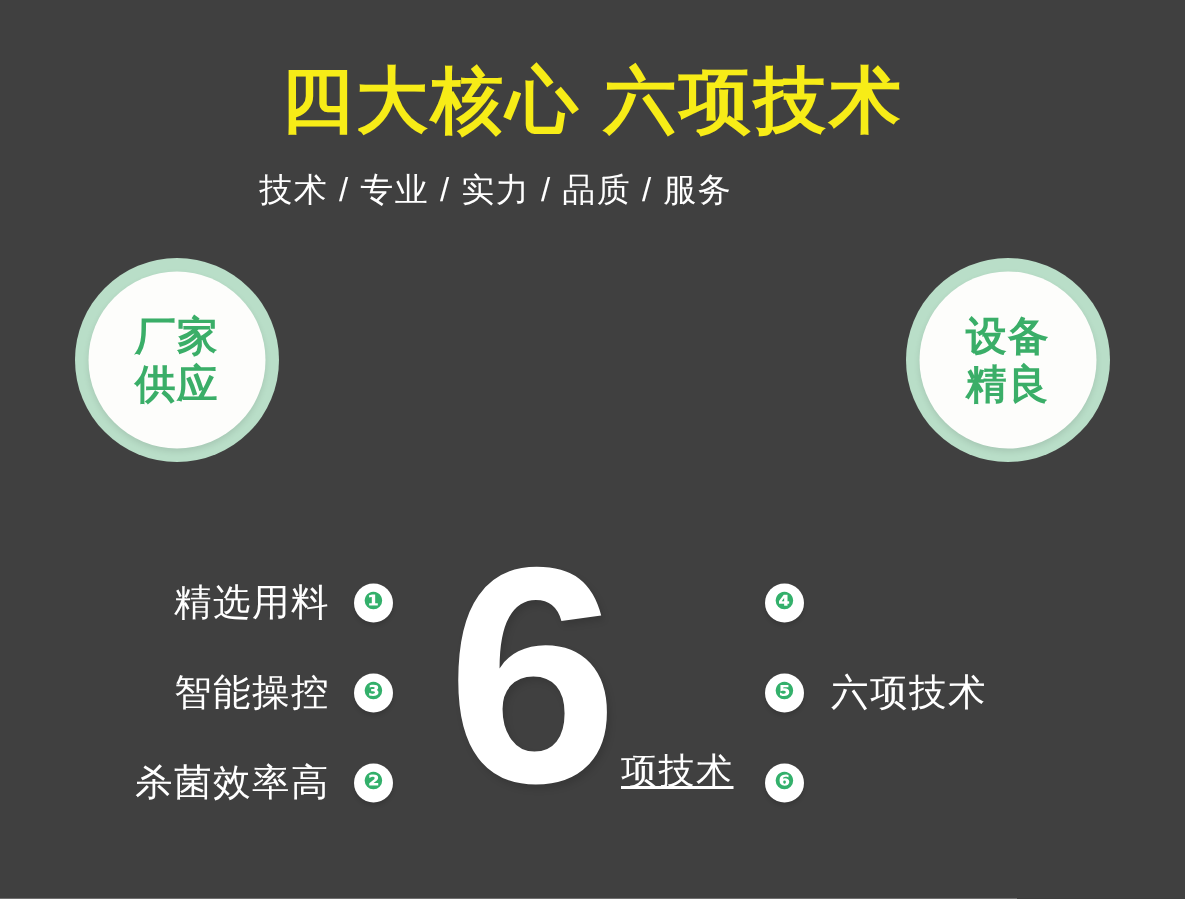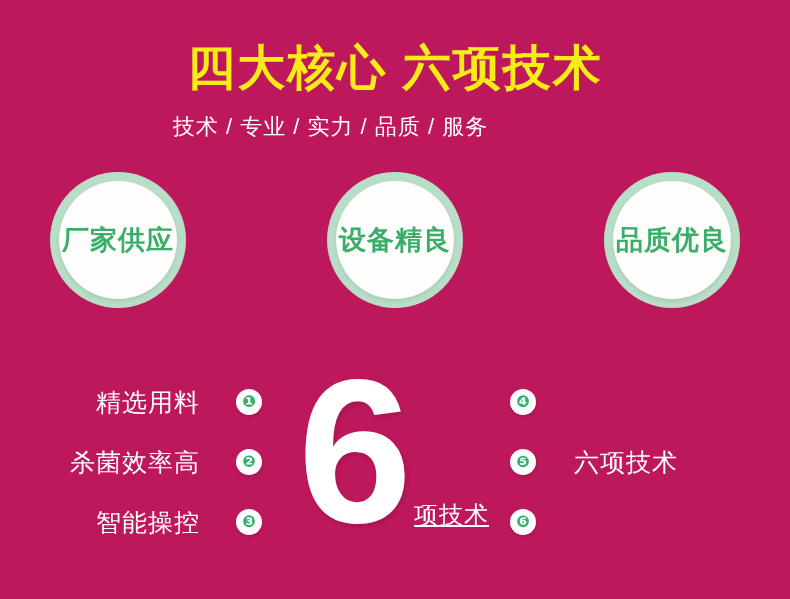--- a/index.html
+++ b/index.html
@@ -8,21 +8,21 @@
     padding: 0;
   }
   body {
     font-family: "Liberation Sans", "DejaVu Sans", sans-serif;
     background: #ffffff;
   }
   #poster {
     position: relative;
     width: 790px;
     height: 599px;
-    background: #be185d;
+    background: #404040;
     overflow: hidden;
     box-sizing: border-box;
   }
 
   
   .headline {
     position: absolute;
     left: 0;
     top: 40px;
     width: 790px;
@@ -68,21 +68,21 @@
     align-items: center;
     justify-content: center;
     box-sizing: border-box;
   }
   .circle-inner {
     width: 118px;
     height: 118px;
     border-radius: 50%;
     background: #fdfdfb;
     display: flex;
-    flex-direction: row;
+    flex-direction: column;
     align-items: center;
     justify-content: center;
     box-shadow: 0 2px 4px rgba(0,0,0,0.10);
   }
   .circle-line {
     font-size: 27px;
     line-height: 32px;
     font-weight: bold;
     color: #3aae68;
     letter-spacing: 1px;
@@ -99,21 +99,20 @@
   .features-right {
     position: absolute;
     left: 510px;
     top: 372px;
     width: 255px;
   }
   .feat-row {
     display: flex;
     align-items: center;
     height: 60px;
-    gap: 20px;
   }
   .features-left .feat-row {
     justify-content: flex-end;
   }
   .features-right .feat-row {
     justify-content: flex-start;
   }
   .feat-label {
     font-size: 25px;
     line-height: 30px;
@@ -187,41 +186,35 @@
     </div>
 
 
     <div class="circle">
       <div class="circle-inner">
         <span class="circle-line">设备</span>
         <span class="circle-line">精良</span>
       </div>
     </div>
 
-    <div class="circle">
-      <div class="circle-inner">
-        <span class="circle-line">品质</span>
-        <span class="circle-line">优良</span>
-      </div>
-    </div>
 
   </div>
 
   <div class="features-left">
     <div class="feat-row">
       <span class="feat-label">精选用料</span>
       <span class="badge">❶</span>
     </div>
     <div class="feat-row">
+      <span class="feat-label">智能操控</span>
+      <span class="badge">❸</span>
+    </div>
+    <div class="feat-row">
       <span class="feat-label">杀菌效率高</span>
       <span class="badge">❷</span>
-    </div>
-    <div class="feat-row">
-      <span class="feat-label">智能操控</span>
-      <span class="badge">❸</span>
     </div>
   </div>
 
   <div class="features-right">
     <div class="feat-row">
       <span class="badge">❹</span>
     </div>
     <div class="feat-row">
       <span class="badge">❺</span>
       <span class="feat-label">六项技术</span>

